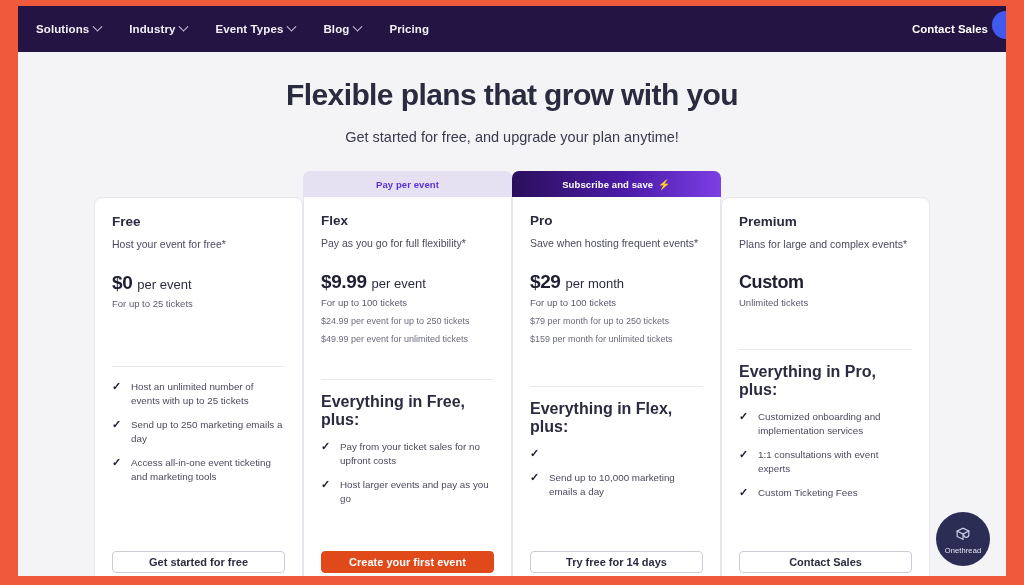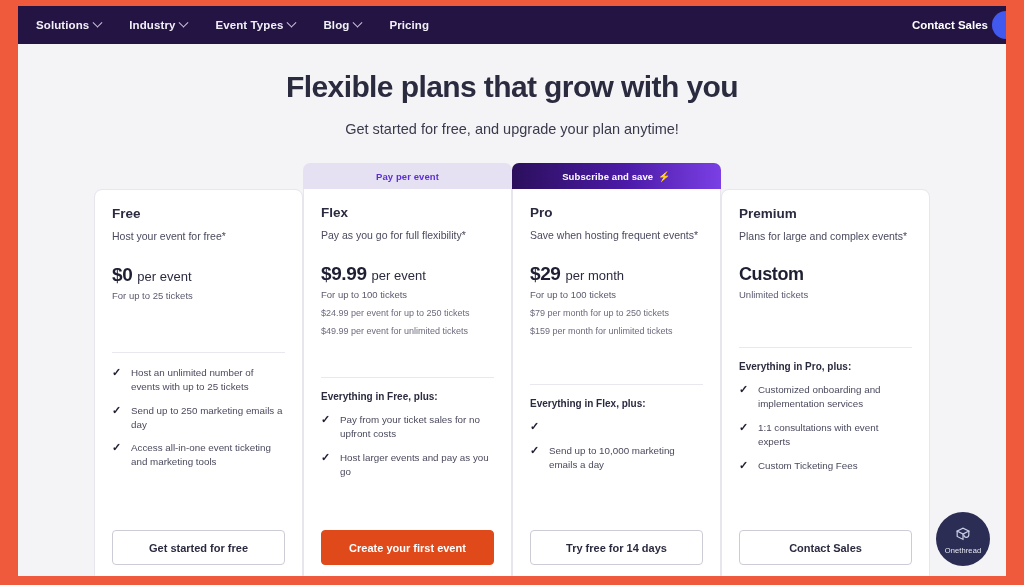--- a/index.html
+++ b/index.html
@@ -12,21 +12,21 @@
   
   .frame {
     position:absolute;
     left:18px; top:6px;
     width:988px; height:570px;
     background:#f4f4f6;
     overflow:hidden;
   }
   
   .navbar {
-    height:38px;
+    height:46px;
     background:#241444;
     display:flex;
     align-items:center;
     padding:0 18px;
     position:relative;
   }
   .nav-left { display:flex; align-items:center; gap:28px; }
   .nav-item {
     display:flex; align-items:center; gap:5px;
     color:#f2f0f7;
@@ -155,21 +155,21 @@
   .divider {
     height:1px;
     background:#e8e8ee;
     margin-top:auto;
   }
   .features-area {
     padding-top:13px;
     flex:0 0 auto;
   }
   .features-title {
-    font-size:10px;
+    font-size:16px;
     font-weight:bold;
     color:#2b2b40;
     margin-bottom:11px;
   }
   .feat {
     display:flex;
     gap:9px;
     margin-bottom:10px;
     align-items:flex-start;
   }
@@ -184,21 +184,21 @@
   .feat-text {
     font-size:9.8px;
     color:#4a4a5e;
     line-height:1.42;
   }
   .cta-area { margin-top:auto; padding-bottom:17px; }
   .cta {
     display:flex;
     align-items:center;
     justify-content:center;
-    height:35px;
+    height:22px;
     border-radius:4px;
     font-size:11px;
     font-weight:bold;
     cursor:pointer;
   }
   .cta.outline {
     background:#ffffff;
     border:1px solid #ccccd6;
     color:#2b2b40;
   }

